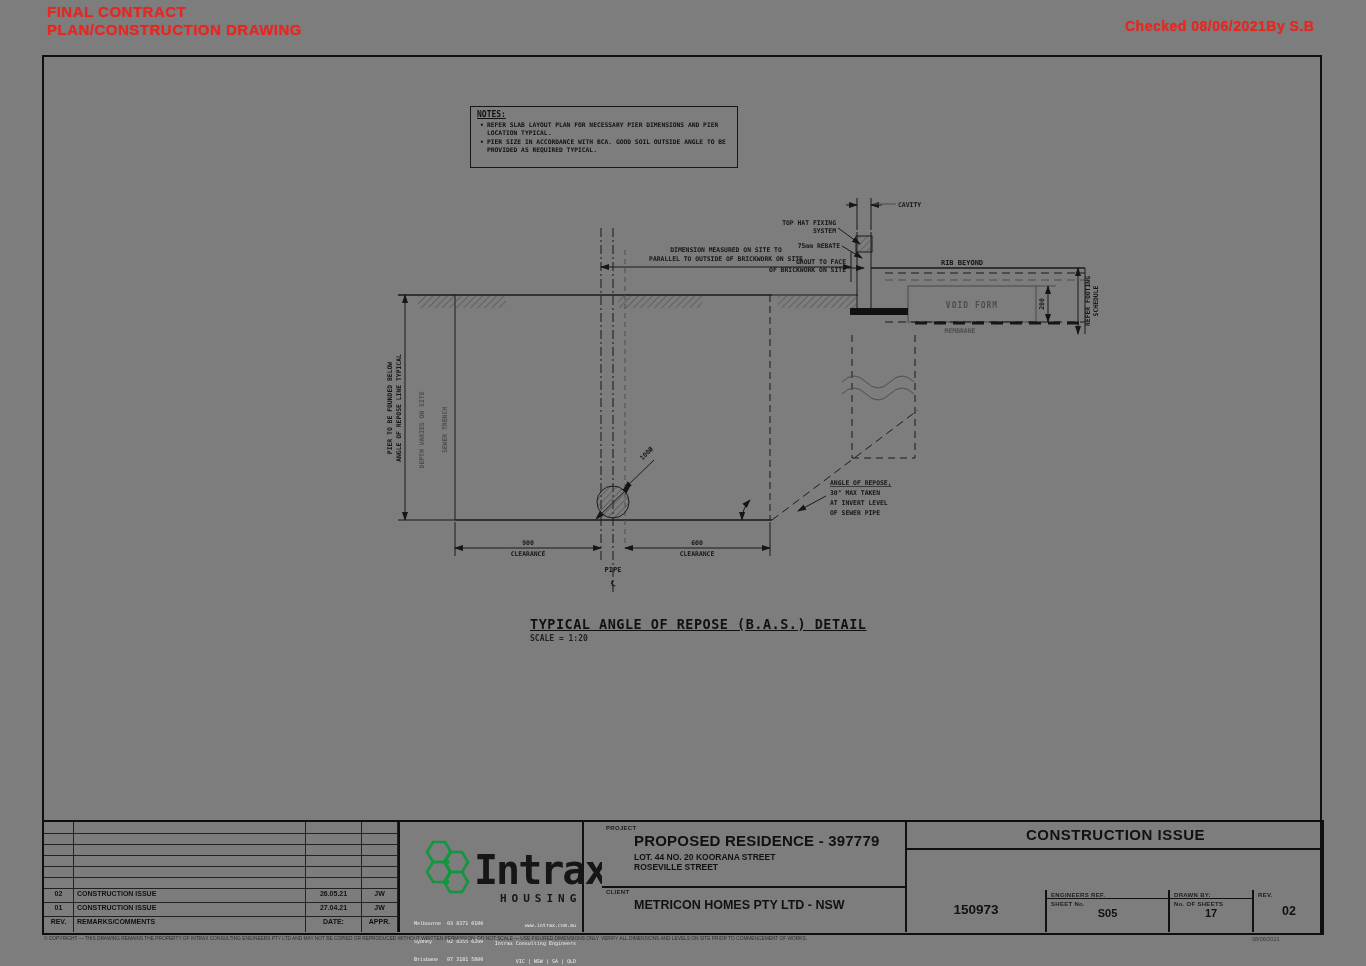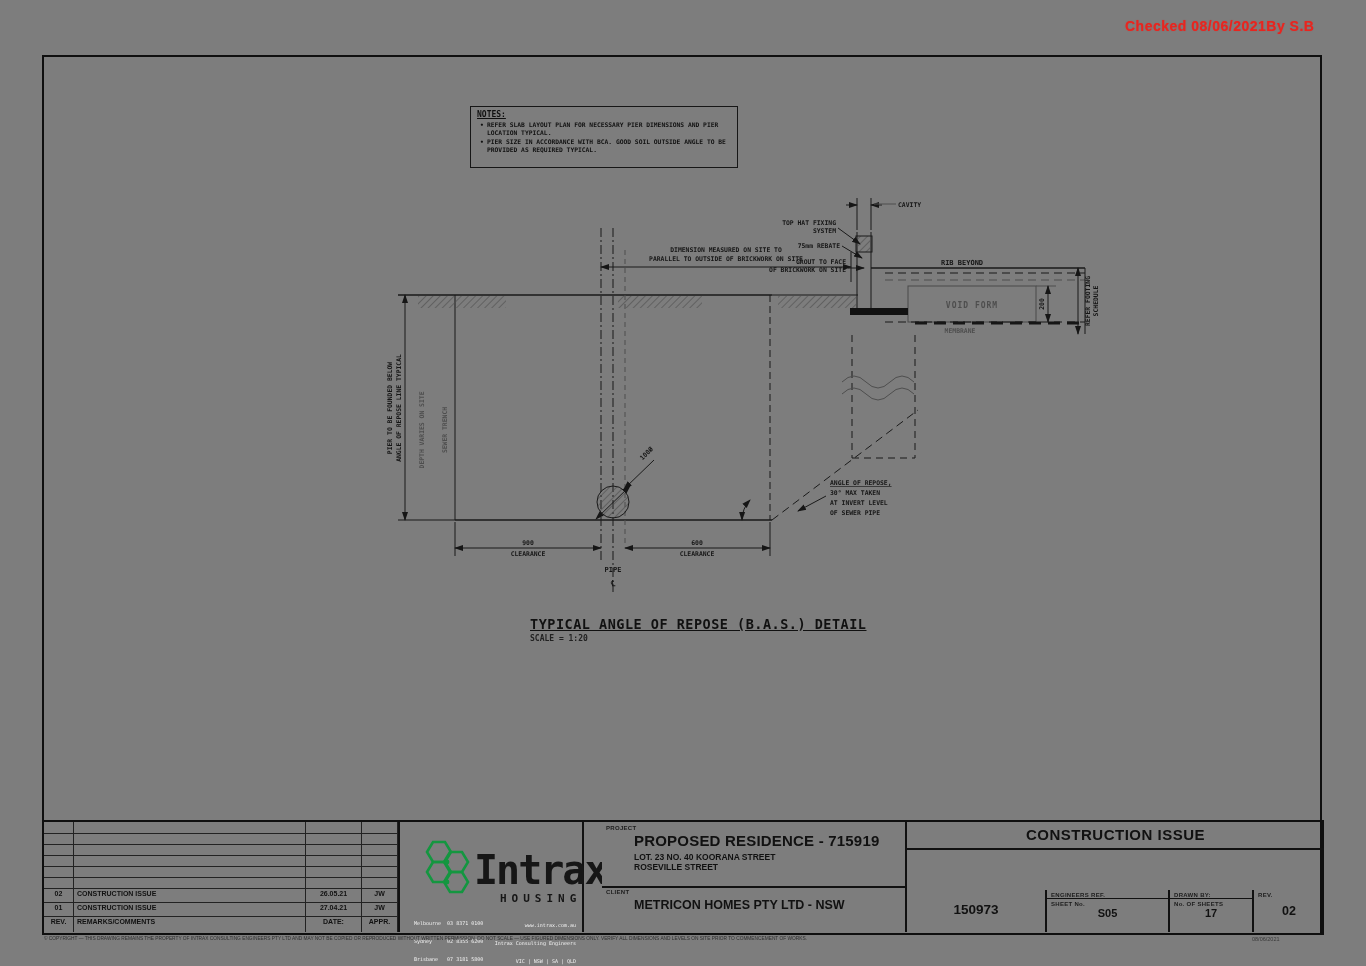--- a/index.html
+++ b/index.html
@@ -52,20 +52,24 @@
   .bigno{font-size:13.5px;font-weight:bold;text-align:center;margin-top:12px;}
   .midval{font-size:11px;font-weight:bold;text-align:center;}
   .copyr{left:44px;top:936px;width:1060px;font-size:4.8px;color:#2e2e2e;white-space:nowrap;overflow:hidden;}
   .plot{left:1252px;top:936px;font-size:5.5px;color:#3a3a3a;}
 </style>
 </head>
 <body>
 
 <div class="page">
 
+  <div class="abs stamp" style="left:47px;top:3px;">
+    <div>FINAL CONTRACT</div>
+    <div>PLAN/CONSTRUCTION DRAWING</div>
+  </div>
   <div class="abs stamp" style="left:1125px;top:17px;font-size:14px;">Checked 08/06/2021By S.B</div>
 
   <div class="abs sheet"></div>
 
   <svg class="abs" style="left:0;top:0;" width="1366" height="966" viewBox="0 0 1366 966">
     <defs>
       <marker id="ma" markerWidth="9" markerHeight="8" refX="8" refY="4" orient="auto">
         <path d="M0,1 L9,4 L0,7 Z" fill="#161616"></path>
         </marker>
       <marker id="mb" markerWidth="9" markerHeight="8" refX="1" refY="4" orient="auto">
@@ -277,22 +281,22 @@
       </div>
       <div class="contact" style="right:6px;top:88px;text-align:right;">
         <div>www.intrax.com.au</div>
         <div>Intrax Consulting Engineers</div>
         <div>VIC | NSW | SA | QLD</div>
       </div>
     </div>
 
     <div class="cell projblk">
       <div class="lbl" style="position:absolute;left:4px;top:3px;">PROJECT</div>
-      <div class="pname" style="position:absolute;left:32px;top:10px;">PROPOSED RESIDENCE - 715919</div>
-      <div class="paddr" style="position:absolute;left:32px;top:30px;">LOT. 23 NO. 40 KOORANA STREET</div>
+      <div class="pname" style="position:absolute;left:32px;top:10px;">PROPOSED RESIDENCE - 397779</div>
+      <div class="paddr" style="position:absolute;left:32px;top:30px;">LOT. 44 NO. 20 KOORANA STREET</div>
       <div class="paddr" style="position:absolute;left:32px;top:40px;">ROSEVILLE STREET</div>
       <div style="position:absolute;left:0;top:64px;width:100%;border-top:2px solid #111;"></div>
       <div class="lbl" style="position:absolute;left:4px;top:67px;">CLIENT</div>
       <div class="cname" style="position:absolute;left:32px;top:76px;">METRICON HOMES PTY LTD - NSW</div>
     </div>
 
     <div class="cell rightblk">
       <div class="issue">CONSTRUCTION ISSUE</div>
       <div class="brow">
         <div style="width:140px;">

